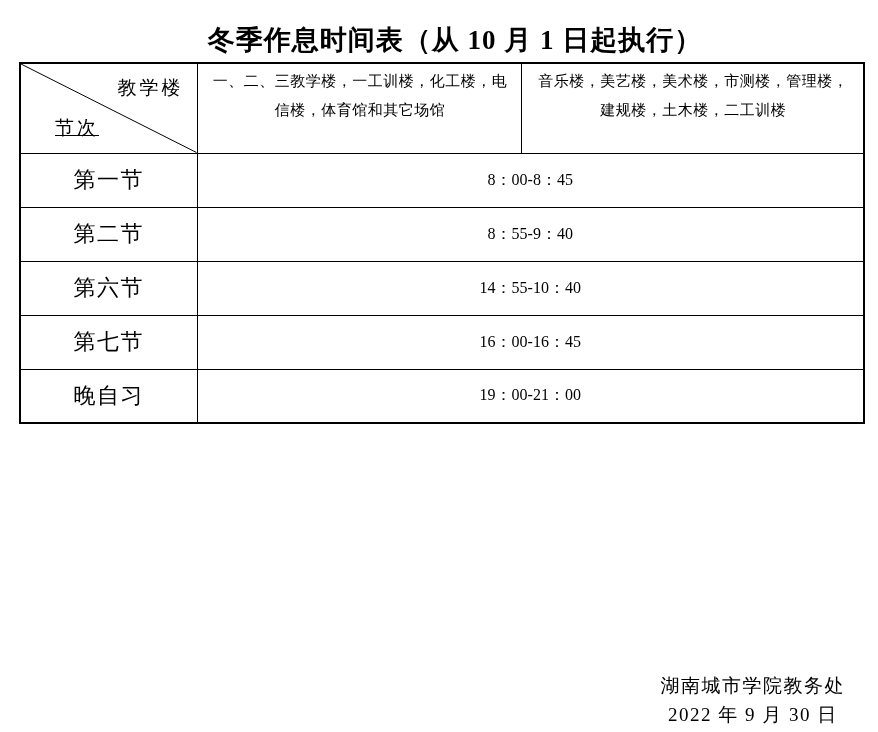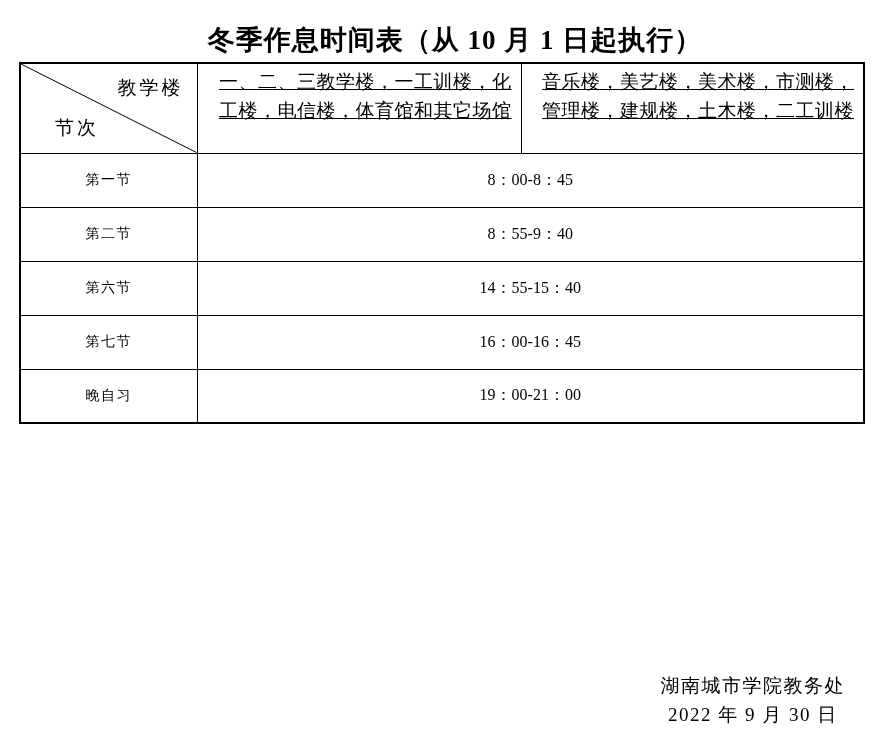--- a/index.html
+++ b/index.html
@@ -66,34 +66,34 @@
     right: 13px;
     font-size: 19px;
     letter-spacing: 3px;
   }
   .corner-bottom {
     position: absolute;
     bottom: 12px;
     left: 34px;
     font-size: 19px;
     letter-spacing: 3px;
+    text-decoration: underline;
   }
   th.bldg {
     vertical-align: top;
-    text-align: right;
+    text-align: center;
     padding: 3px 9px 3px 11px;
-    font-size: 19px;
+    font-size: 15px;
     line-height: 29px;
     letter-spacing: 0.5px;
-    text-decoration: underline;
   }
   td.period {
     text-align: center;
     vertical-align: middle;
-    font-size: 14px;
+    font-size: 22px;
     letter-spacing: 1.5px;
     margin-left: 35px;
   }
   td.time {
     text-align: center;
     vertical-align: middle;
     font-size: 16px;
   }
   .footer {
     position: absolute;
@@ -136,21 +136,21 @@
     <tr class="data-row">
       <td class="period">第一节</td>
       <td class="time" colspan="2">8：00-8：45</td>
     </tr>
     <tr class="data-row">
       <td class="period">第二节</td>
       <td class="time" colspan="2">8：55-9：40</td>
     </tr>
     <tr class="data-row">
       <td class="period">第六节</td>
-      <td class="time" colspan="2">14：55-15：40</td>
+      <td class="time" colspan="2">14：55-10：40</td>
     </tr>
     <tr class="data-row">
       <td class="period">第七节</td>
       <td class="time" colspan="2">16：00-16：45</td>
     </tr>
     <tr class="data-row">
       <td class="period">晚自习</td>
       <td class="time" colspan="2">19：00-21：00</td>
     </tr>
   </tbody>

